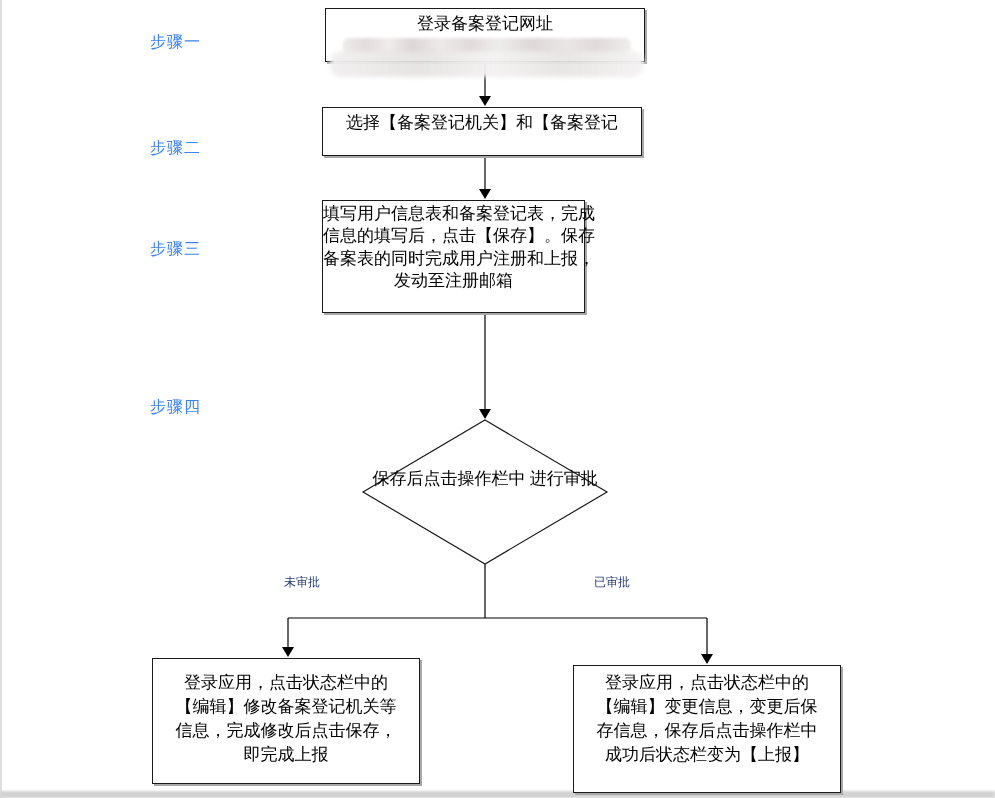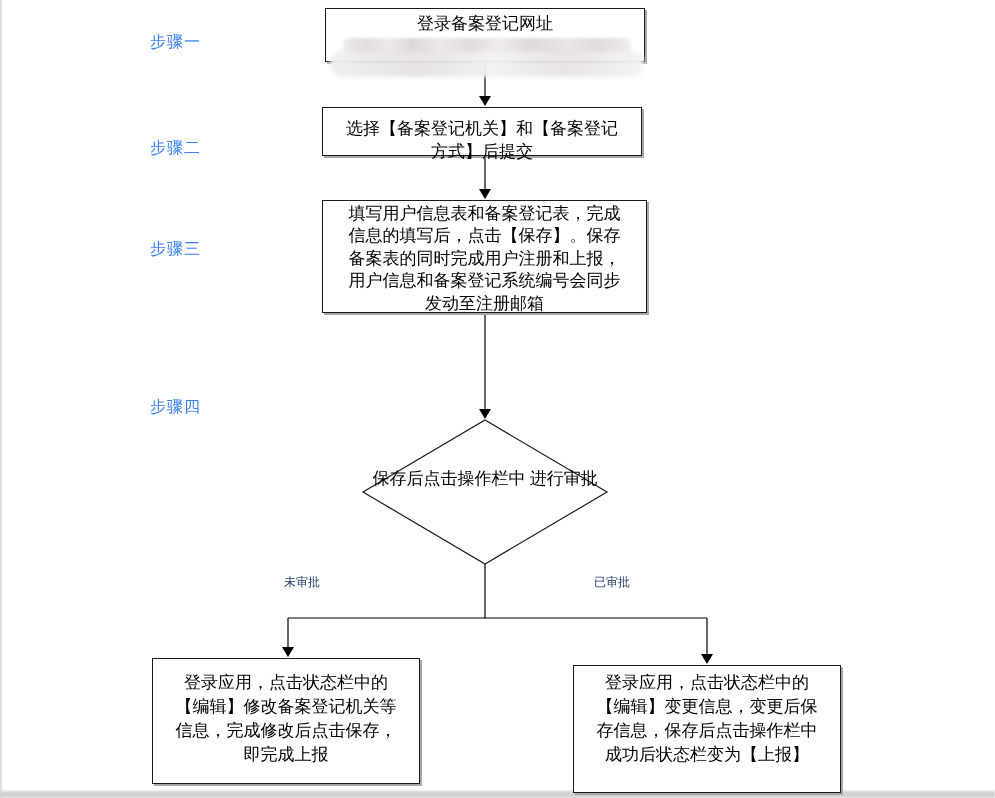--- a/index.html
+++ b/index.html
@@ -12,22 +12,22 @@
   .connectors{position:absolute;left:0;top:0;z-index:1;}
   .step{
     position:absolute;left:150px;font-size:16px;letter-spacing:1px;color:#3b82f6;z-index:2;white-space:nowrap;
   }
   .node{
     position:absolute;background:#ffffff;border:1px solid #1a1a1a;
     box-shadow:2px 2px 0 #a8a8a8;text-align:center;font-size:17px;z-index:2;
   }
   .node .tline{display:block;white-space:nowrap;}
   .box1{left:325px;top:8px;width:320px;height:54px;padding-top:4px;box-sizing:border-box;line-height:22px;}
-  .box2{left:322px;top:107px;width:320px;height:49px;padding-top:9px;box-sizing:border-box;line-height:23px;}
-  .box3{left:322px;top:200px;width:325px;height:113px;padding-top:2px;box-sizing:border-box;line-height:22.4px;}
+  .box2{left:322px;top:107px;width:320px;height:49px;padding-top:3px;box-sizing:border-box;line-height:23px;}
+  .box3{left:322px;top:200px;width:263px;height:113px;padding-top:2px;box-sizing:border-box;line-height:22.4px;}
   .leftbox{left:152px;top:658px;width:268px;height:126px;padding-top:12px;box-sizing:border-box;line-height:24px;}
   .rightbox{left:573px;top:665px;width:268px;height:128px;padding-top:5px;box-sizing:border-box;line-height:24px;}
   .diamond-text{
     position:absolute;left:365px;top:466px;width:240px;text-align:center;
     font-size:17px;line-height:25px;z-index:2;
   }
   .branch-label{position:absolute;top:574px;font-size:12px;color:#223a6e;z-index:2;white-space:nowrap;}
   .branch-left{left:284px;}
   .branch-right{left:594px;}
   .blur{position:absolute;z-index:5;}
@@ -74,28 +74,26 @@
   </svg>
 
   <div class="node box1">
     <span class="tline">登录备案登记网址</span>
     <div class="blur blur1"></div>
     <div class="blur blur2"></div>
   </div>
 
   <div class="node box2">
     <span class="tline">选择【备案登记机关】和【备案登记</span>
-    <span class="tline">方式】后提交</span>
   </div>
 
   <div class="node box3">
     <span class="tline">填写用户信息表和备案登记表，完成</span>
     <span class="tline">信息的填写后，点击【保存】。保存</span>
     <span class="tline">备案表的同时完成用户注册和上报，</span>
-    <span class="tline">用户信息和备案登记系统编号会同步</span>
     <span class="tline">发动至注册邮箱</span>
   </div>
 
   <div class="diamond-text">
     <span class="tline">保存后点击操作栏中</span>
     <span class="tline">进行审批</span>
   </div>
 
   <div class="branch-label branch-left">未审批</div>
   <div class="branch-label branch-right">已审批</div>

